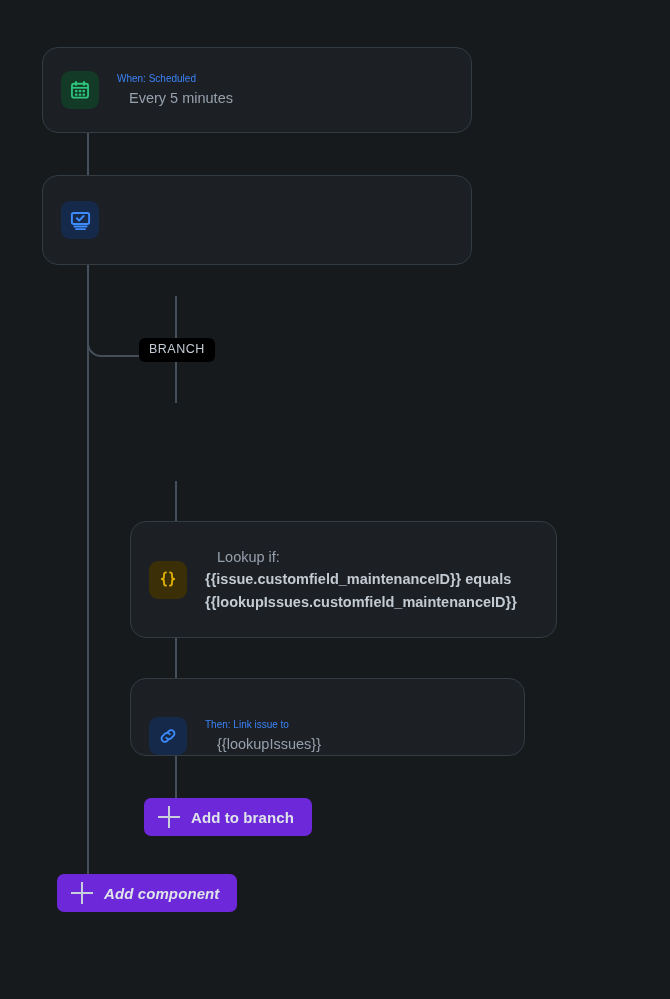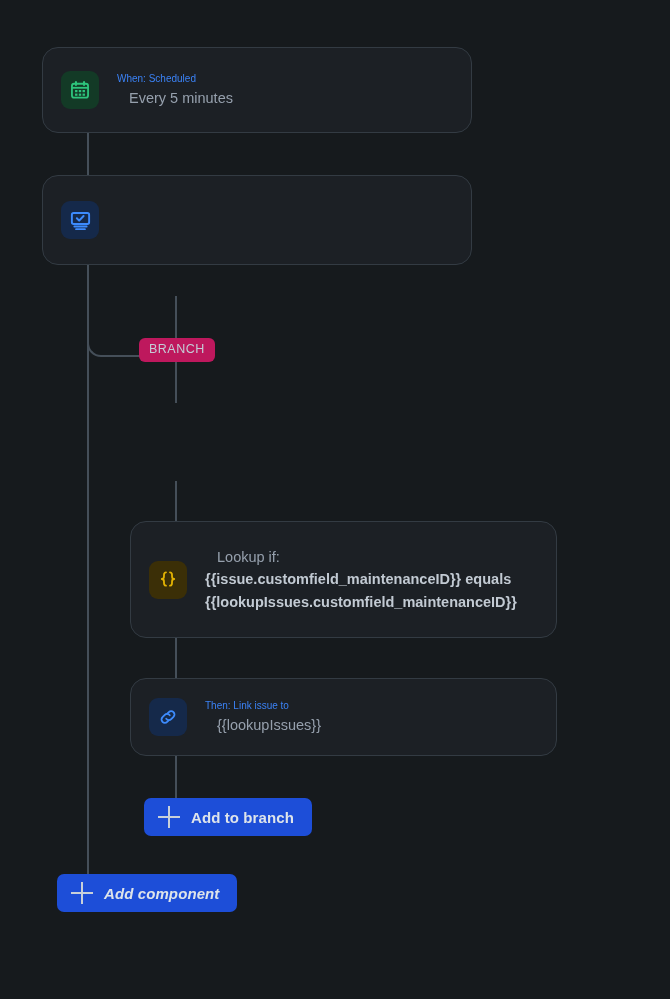--- a/index.html
+++ b/index.html
@@ -83,34 +83,34 @@
   .t-strong {
     font-size: 14.5px;
     color: #c2cad3;
     font-weight: bold;
     line-height: 1.42;
   }
 
   
   .badge {
     position: absolute;
-    background: #be185d;
+    background: #000000;
     color: #c4ccd6;
     font-size: 12.5px;
     letter-spacing: 0.5px;
     border-radius: 6px;
     padding: 5px 10px 6px;
     line-height: 1;
   }
 
   
   .addbtn {
     position: absolute;
     box-sizing: border-box;
-    background: #1d4ed8;
+    background: #6d28d9;
     border: none;
     border-radius: 7px;
     color: #dee4ea;
     display: flex;
     align-items: center;
     padding: 0 18px 0 14px;
     cursor: pointer;
     font-family: "Liberation Sans", sans-serif;
   }
   .addbtn .plus {
@@ -200,21 +200,21 @@
                  C17.6 10.9 16.4 11.6 16.4 13.6 C16.4 15.4 16.6 18.2 14.2 18.2" fill="none" stroke="#e2b203" stroke-width="2" stroke-linecap="round" stroke-linejoin="round"></path>
       </svg>
     </div>
     <div class="card-text">
       <div class="t-sub">Lookup if:</div>
       <div class="t-strong">{{issue.customfield_maintenanceID}} equals</div>
       <div class="t-strong">{{lookupIssues.customfield_maintenanceID}}</div>
     </div>
   </div>
 
-  <div class="card" style="left:130px; top:678px; width:427px; height:78px;">
+  <div class="card" style="left:130px; top:678px; width:395px; height:78px;align-items:flex-end;">
     <div class="icon-box icon-link">
       <svg width="22" height="22" viewBox="0 0 24 24" aria-hidden="true">
         <path d="M10.1 13.9 a3.6 3.6 0 0 0 5.4 0.4 l2.5 -2.5 a3.6 3.6 0 0 0 -5.1 -5.1 l-1.4 1.4" fill="none" stroke="#3d8bfd" stroke-width="2" stroke-linecap="round" stroke-linejoin="round"></path>
         <path d="M13.9 10.1 a3.6 3.6 0 0 0 -5.4 -0.4 l-2.5 2.5 a3.6 3.6 0 0 0 5.1 5.1 l1.4 -1.4" fill="none" stroke="#3d8bfd" stroke-width="2" stroke-linecap="round" stroke-linejoin="round"></path>
       </svg>
     </div>
     <div class="card-text">
       <div class="t-title">Then: Link issue to</div>
       <div class="t-sub">{{lookupIssues}}</div>
     </div>

